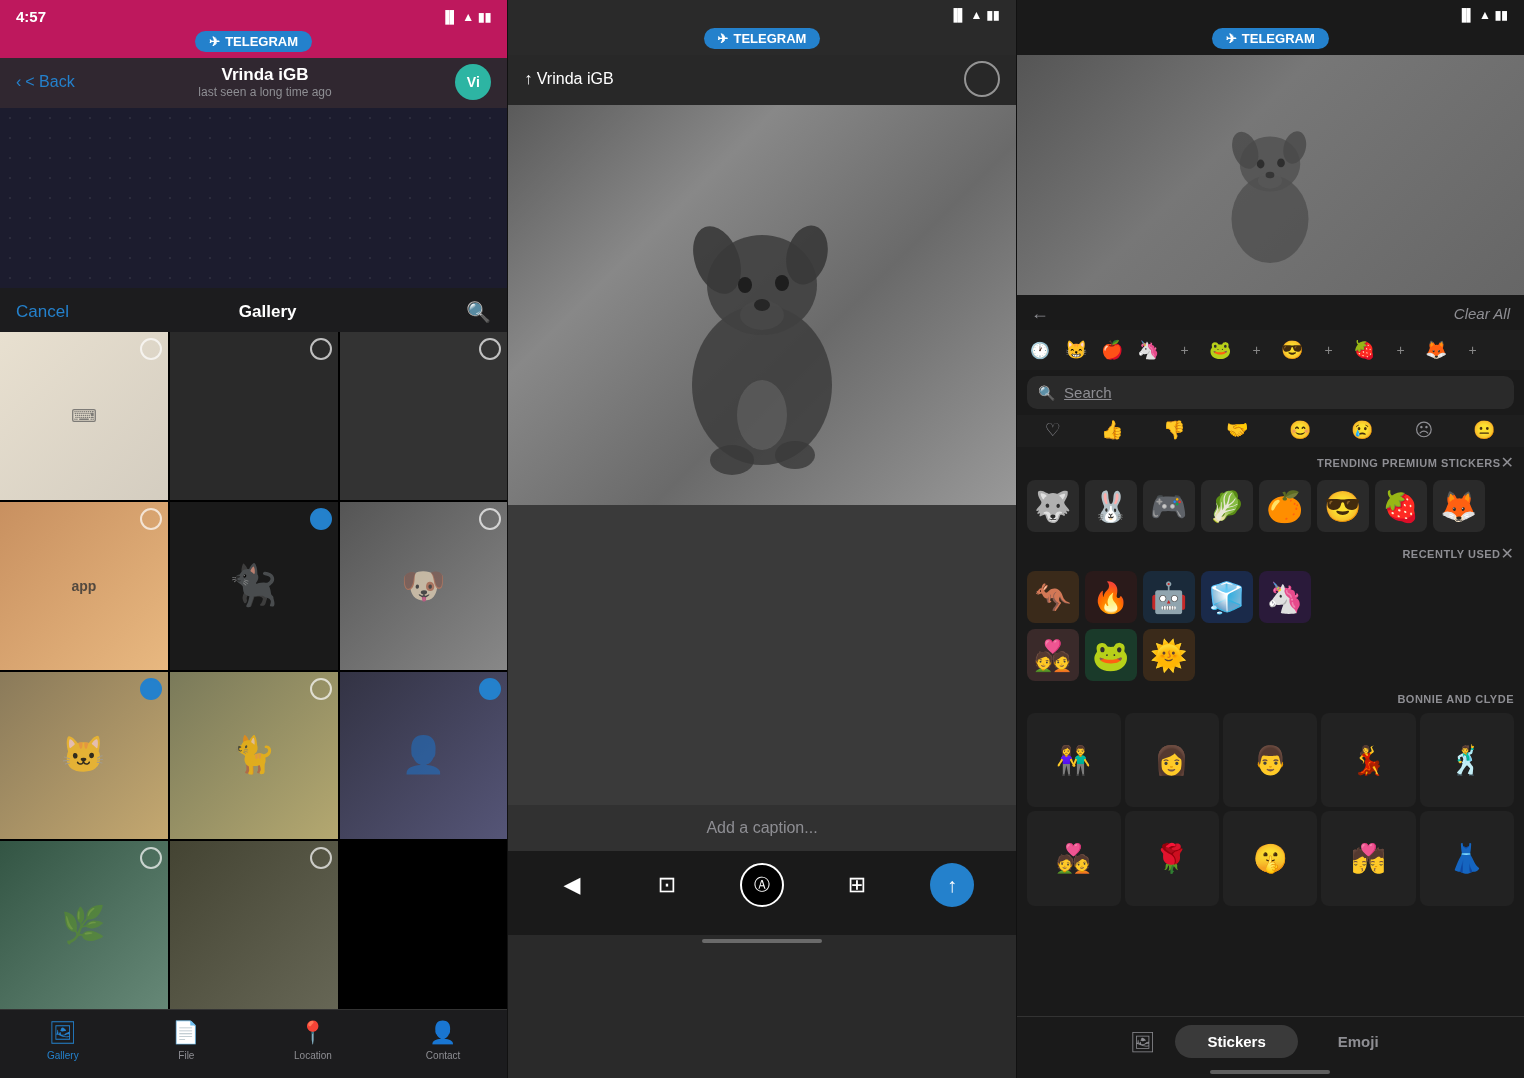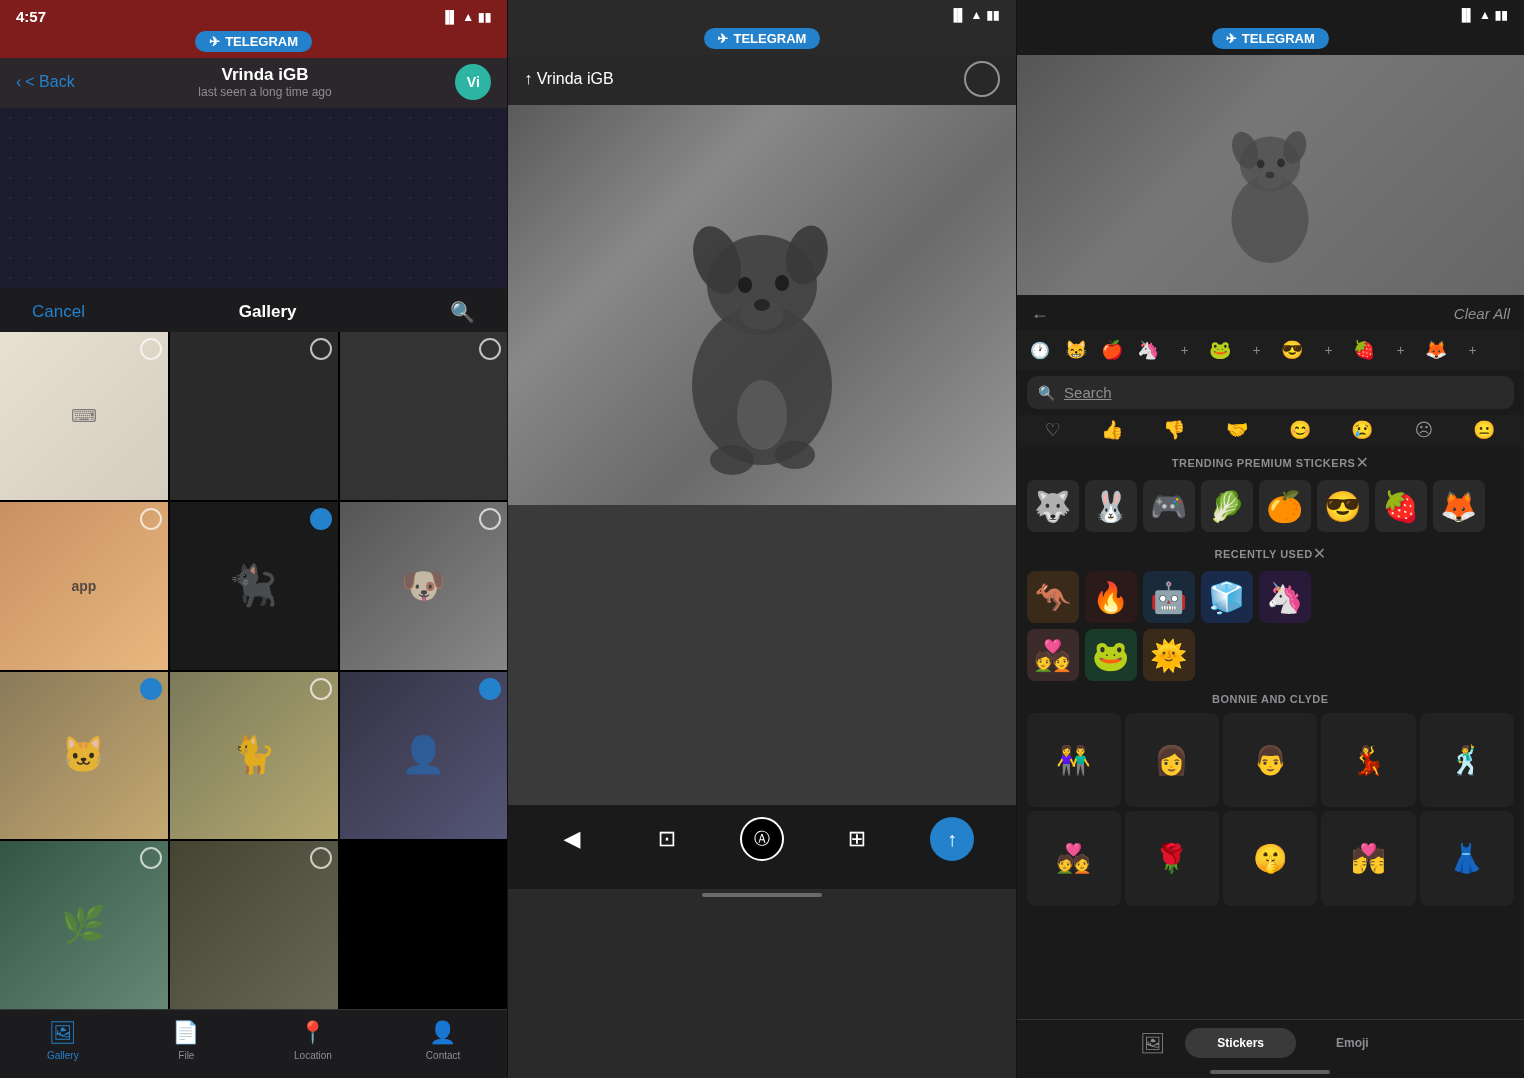--- a/index.html
+++ b/index.html
@@ -49,21 +49,21 @@
       border-radius: 20px;
       padding: 3px 14px;
       font-size: 13px;
       font-weight: 600;
       display: flex;
       align-items: center;
       gap: 5px;
     }
 
     
-    .panel1 { background: #7f1d1d; }
+    .panel1 { background: #be185d; }
 
     .chat-header {
       display: flex;
       align-items: center;
       justify-content: space-between;
       padding: 6px 16px 8px;
       background: rgba(40,40,45,0.95);
     }
     .chat-header .back-btn {
       color: #2481cc;
@@ -96,21 +96,21 @@
       opacity: 0.15;
       background-image: radial-gradient(circle, #888 1px, transparent 1px);
       background-size: 20px 20px;
     }
 
     
     .gallery-header {
       display: flex;
       justify-content: space-between;
       align-items: center;
-      padding: 12px 32px 8px;
+      padding: 12px 16px 8px;
       background: #1c1c1e;
     }
     .gallery-cancel { color: #2481cc; font-size: 17px; }
     .gallery-title { color: #fff; font-size: 17px; font-weight: 600; }
     .gallery-search-icon { color: #8e8e93; font-size: 20px; }
 
     .gallery-grid {
       display: grid;
       grid-template-columns: repeat(3, 1fr);
       gap: 2px;
@@ -288,21 +288,21 @@
       background: #1e1e1e;
     }
     .emoji-icon { font-size: 18px; color: #8e8e93; }
 
     
     .sticker-section {
       padding: 6px 10px;
     }
     .section-header {
       display: flex;
-      justify-content: center;
+      justify-content: flex-end;
       align-items: center;
       margin-bottom: 8px;
     }
     .section-title {
       color: #8e8e93;
       font-size: 11px;
       font-weight: 600;
       letter-spacing: 0.5px;
       text-transform: uppercase;
     }
@@ -343,21 +343,21 @@
       gap: 0;
       padding: 8px 16px 20px;
       background: #1a1a1a;
       border-top: 1px solid #333;
       position: absolute;
       bottom: 0; left: 0; right: 0;
     }
     .tab-btn {
       padding: 8px 32px;
       border-radius: 20px;
-      font-size: 12px;
+      font-size: 15px;
       font-weight: 600;
       color: #fff;
     }
     .tab-btn.active { background: #3a3a3a; }
     .tab-btn.inactive { background: transparent; color: #8e8e93; }
 
     
     .img-keyboard { background: linear-gradient(135deg, #e8e0d0 0%, #d4cdc0 100%); }
     .img-iskon { background: linear-gradient(135deg, #c44 0%, #844 100%); }
     .img-black-cat2 { background: #1a1a1a; }
@@ -551,20 +551,23 @@
 
         <ellipse cx="95" cy="355" rx="22" ry="15" fill="#3a3a3a" opacity="0.8"></ellipse>
 
         <ellipse cx="158" cy="350" rx="20" ry="14" fill="#3a3a3a" opacity="0.8"></ellipse>
 
         <ellipse cx="125" cy="310" rx="25" ry="35" fill="#888" opacity="0.3"></ellipse>
       </svg>
     </div>
   </div>
 
+  <div class="caption-bar">
+    <span>Add a caption...</span>
+  </div>
 
   <div class="edit-toolbar">
     <div class="edit-btn">
       <span>◀</span>
     </div>
     <div class="edit-btn">
       <span>⊡</span>
     </div>
     <div class="edit-btn center-btn">
       <span>Ⓐ</span>

